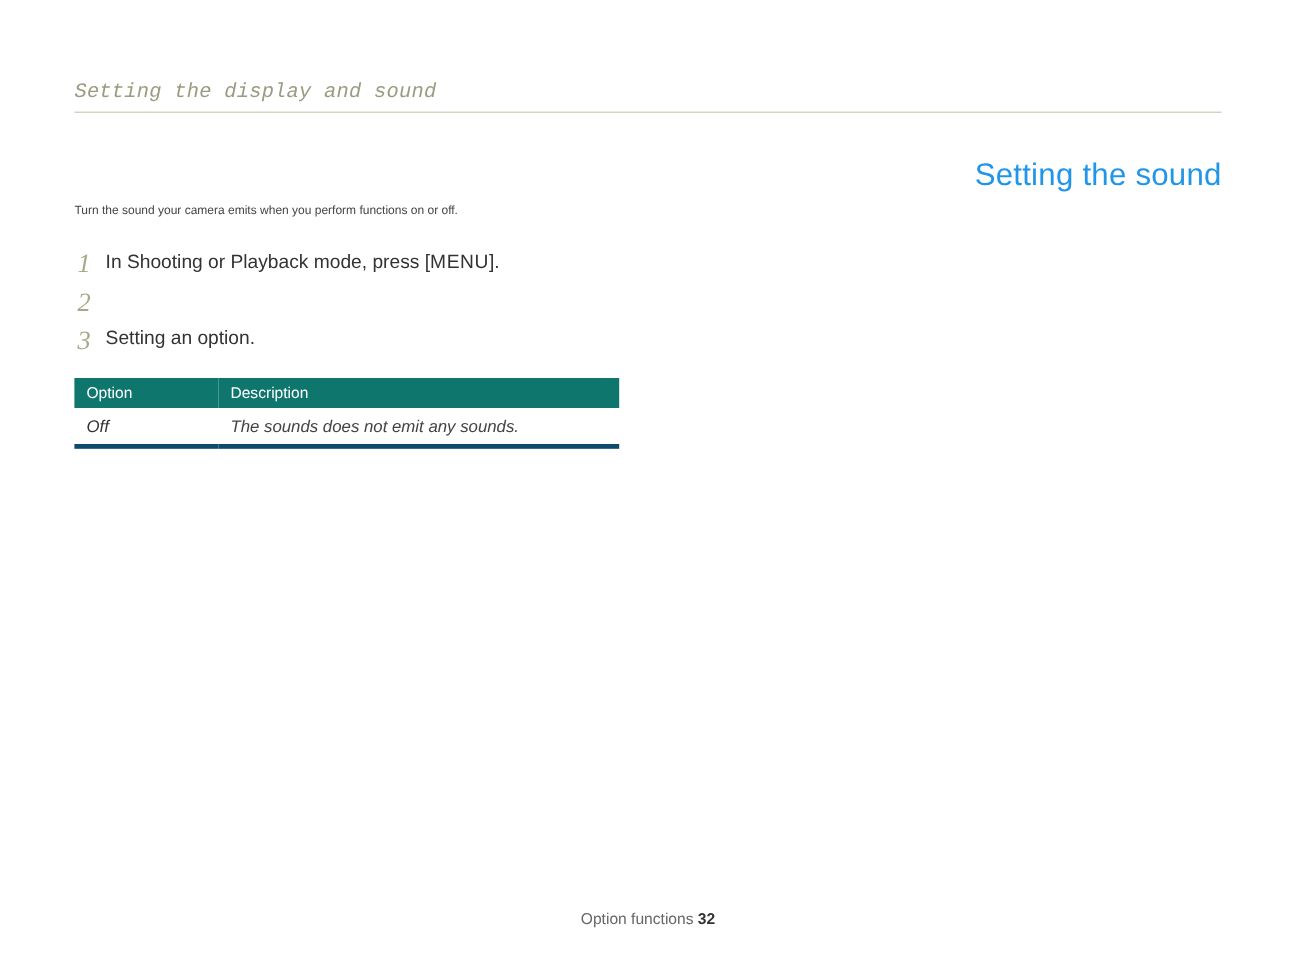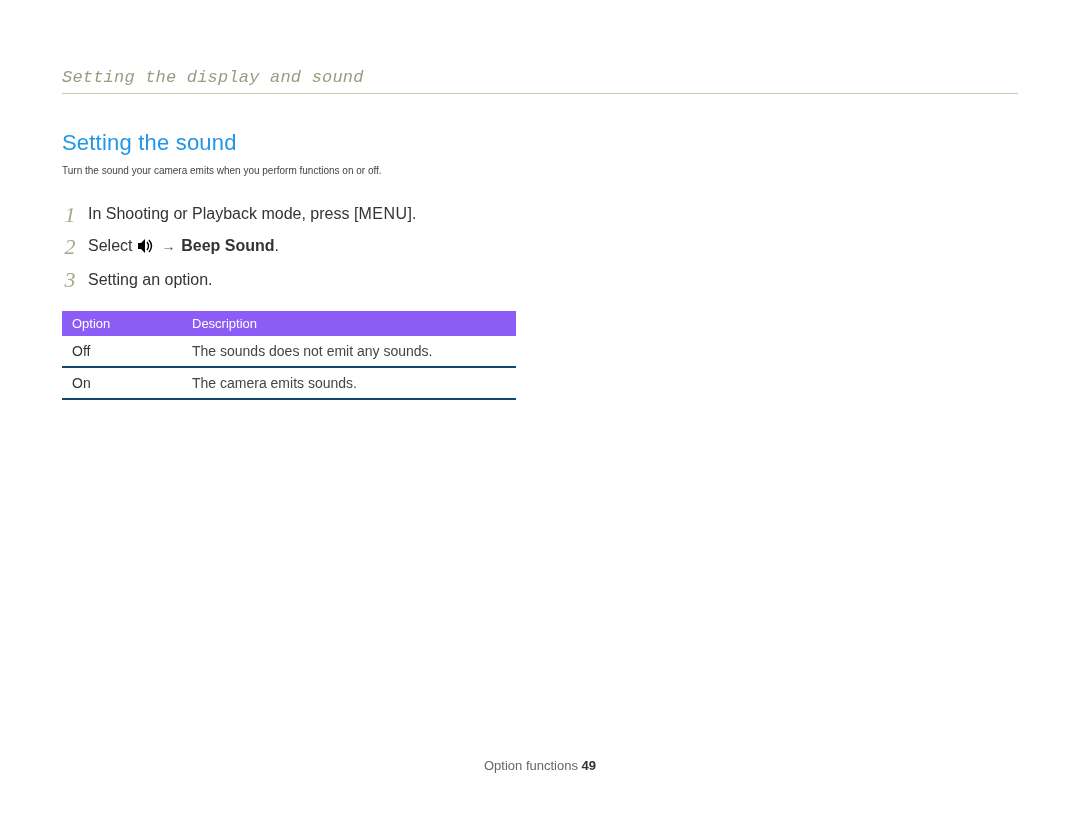--- a/index.html
+++ b/index.html
@@ -25,24 +25,25 @@
       margin-bottom: 6px;
     }
     .divider {
       border: none;
       border-top: 1px solid #c9cbb2;
       margin-bottom: 36px;
       width: 100%;
     }
     .section-title {
       color: #2196e8;
-      font-size: 22px;
+      font-size: 26px;
       font-weight: 400;
       margin-bottom: 8px;
       letter-spacing: 0.2px;
+      text-align: right;
     }
     .intro {
       color: #444;
       font-size: 10px;
       line-height: 1.35;
       margin-bottom: 26px;
       max-width: 470px;
     }
     .steps {
       list-style: none;
@@ -85,35 +86,36 @@
       font-size: 14px;
       padding: 0 2px;
     }
     .options-table {
       border-collapse: collapse;
       width: 454px;
       font-size: 14px;
       margin-top: 6px;
     }
     .options-table thead th {
-      background: #8b5cf6;
+      background: #0f766e;
       color: #ffffff;
       font-weight: 400;
       text-align: left;
       padding: 5px 10px;
       font-size: 13px;
     }
     .options-table thead th:first-child {
       width: 120px;
     }
     .options-table td {
       padding: 7px 10px;
-      border-bottom: 2px solid #0c4a6e;
+      border-bottom: 4px solid #0c4a6e;
       color: #444;
       vertical-align: middle;
+      font-style: italic;
     }
     .options-table td:first-child {
       color: #333;
     }
     .footer {
       position: absolute;
       bottom: 42px;
       left: 0;
       width: 100%;
       text-align: center;
@@ -136,53 +138,37 @@
 
 <ol class="steps">
   <li>
     <span class="step-num">1</span>
     <span class="step-text">
       <span>In Shooting or Playback mode, press [</span><span class="menu-label">MENU</span><span>].</span>
     </span>
   </li>
   <li>
     <span class="step-num">2</span>
-    <span class="step-text">
-      <span>Select </span>
-      <span class="sound-icon">
-        <svg width="18" height="16" viewBox="0 0 18 16">
-          <path d="M1 5 L4 5 L8 1 L8 15 L4 11 L1 11 Z" fill="#000"></path>
-          <path d="M10 4 Q13 8 10 12" stroke="#000" stroke-width="1.4" fill="none"></path>
-          <path d="M12 2 Q17 8 12 14" stroke="#000" stroke-width="1.4" fill="none"></path>
-        </svg>
-      </span>
-      <span class="arrow"> → </span>
-      <span class="bold">Beep Sound</span><span>.</span>
-    </span>
   </li>
   <li>
     <span class="step-num">3</span>
     <span class="step-text">Setting an option.</span>
   </li>
 </ol>
 
 <table class="options-table">
   <thead>
     <tr>
       <th>Option</th>
       <th>Description</th>
     </tr>
   </thead>
   <tbody>
     <tr>
       <td>Off</td>
       <td>The sounds does not emit any sounds.</td>
     </tr>
-    <tr>
-      <td>On</td>
-      <td>The camera emits sounds.</td>
-    </tr>
   </tbody>
 </table>
 
 <div class="footer">
-  <span>Option functions  </span><span class="page-num">49</span>
+  <span>Option functions  </span><span class="page-num">32</span>
 </div>
 
 </body></html>

